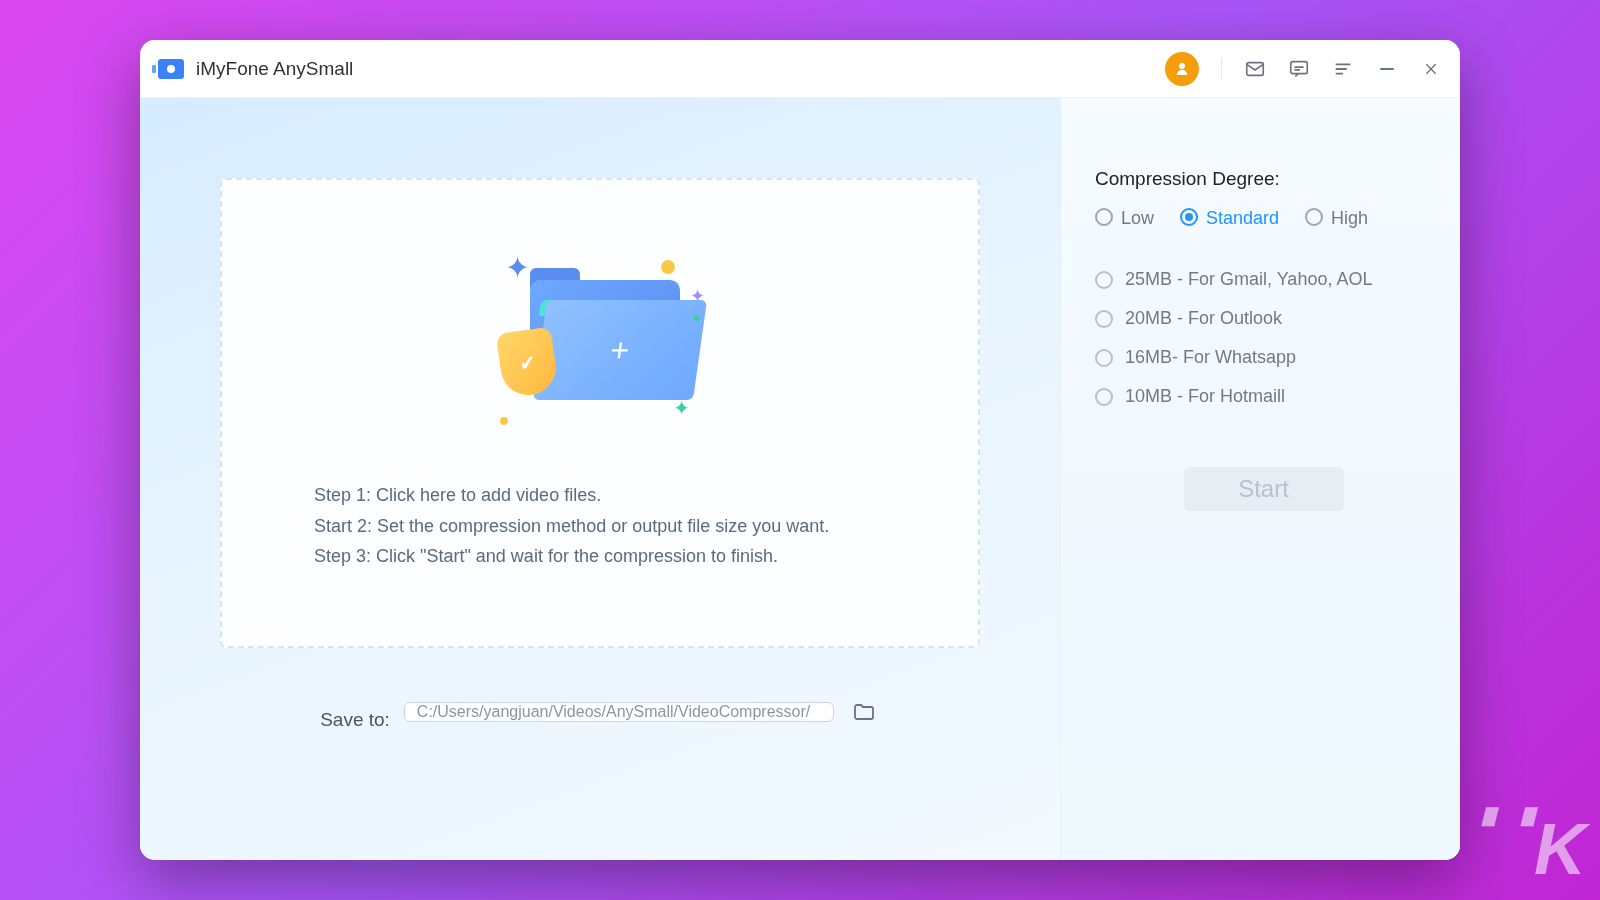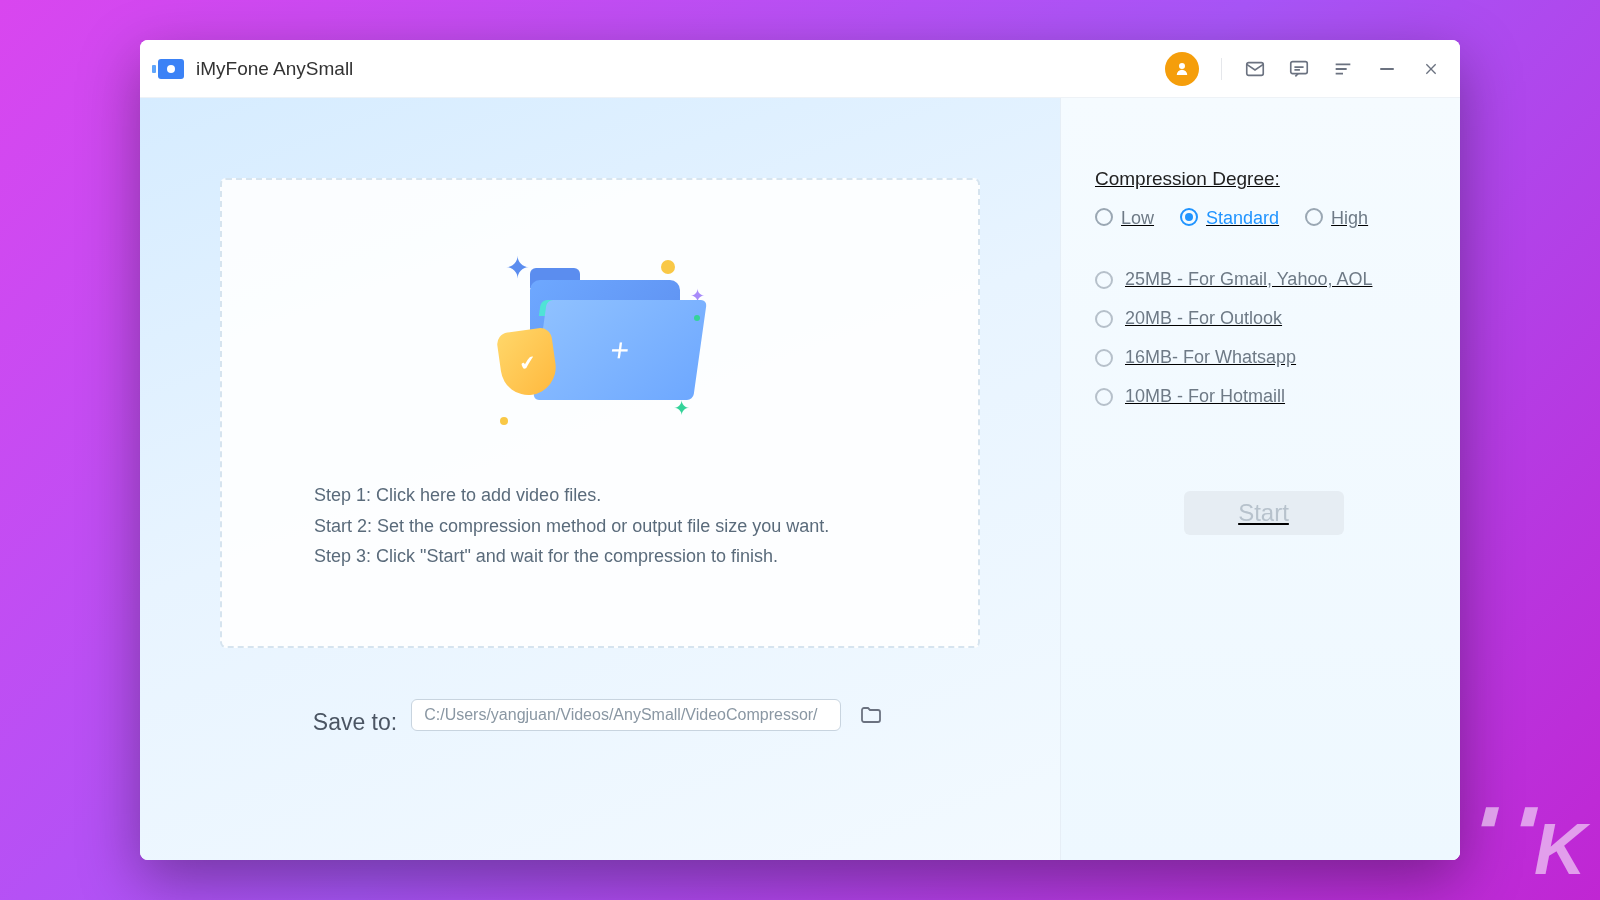--- a/index.html
+++ b/index.html
@@ -10,21 +10,21 @@
     display: flex;
     align-items: center;
     justify-content: center;
     font-family: "Segoe UI", Arial, sans-serif;
     overflow: hidden;
   }
   .window {
     width: 1320px;
     height: 820px;
     background: #fff;
-    border-radius: 8px;
+    border-radius: 15px;
     box-shadow: 0 20px 60px rgba(0,0,0,0.35);
     display: flex;
     flex-direction: column;
     overflow: hidden;
   }
   
   .titlebar {
     height: 58px;
     background: #ffffff;
     display: flex;
@@ -123,50 +123,49 @@
   .spark-purple{position:absolute;right:25px;top:45px;color:#a78bfa;font-size:18px;}
   .spark-green{position:absolute;right:40px;bottom:20px;color:#34d399;font-size:20px;}
   .dot-sm{position:absolute;left:30px;bottom:15px;width:8px;height:8px;border-radius:50%;background:#f9c846;}
   .dot-sm2{position:absolute;right:30px;top:75px;width:6px;height:6px;border-radius:50%;background:#34d399;}
 
   .steps { align-self:flex-start; margin-left:92px; color:#5a6b7b; font-size:18px; line-height:1.7;}
   .save-row{
     margin-top: 45px;
     display:flex;align-items:center;gap:14px;
   }
-  .save-label{color:#4b5563;font-size:23px;margin-top:16px;}
+  .save-label{color:#4b5563;font-size:19px;margin-top:16px;}
   .save-input{
-    width:430px;height:32px;border:1px solid #c8d4df;border-radius:6px;
+    width:430px;height:20px;border:1px solid #c8d4df;border-radius:6px;
     padding:0 12px;font-size:16px;color:#8a97a3;background:#fff;
   }
   .browse-btn{
     width:32px;height:28px;cursor:pointer;display:flex;align-items:center;justify-content:center;
   }
   .browse-btn svg{stroke:#6b7280;fill:none;width:26px;height:24px;}
 
   
   .sidebar{
     width:400px;
     background: linear-gradient(180deg,#f5fbff 0%, #eef8ff 100%);
     padding: 70px 28px 0 34px;
     border-left:1px solid #e6eef6;
-    text-decoration:underline;
   }
   .section-title{font-size:19px;color:#222;font-weight:500;margin-bottom:18px;}
   .radio-row{display:flex;gap:26px;margin-bottom:40px;}
   .radio{display:flex;align-items:flex-start;gap:8px;cursor:pointer;font-size:18px;}
   .radio .circle{
     width:18px;height:18px;border:2px solid #9aa7b3;border-radius:50%;
     display:flex;align-items:center;justify-content:center;
   }
   .radio.sel{color:#2094ff;}
   .radio.sel .circle{border-color:#2094ff;}
   .radio.sel .circle::after{content:"";width:8px;height:8px;border-radius:50%;background:#2094ff;}
   .radio.plain{color:#6e7a86;}
-  .size-list{display:flex;flex-direction:column;gap:18px;margin-bottom:84px;}
+  .size-list{display:flex;flex-direction:column;gap:18px;margin-bottom:60px;}
   .size-opt{display:flex;align-items:center;gap:12px;color:#6e7a86;font-size:18px;cursor:pointer;}
   .size-opt .circle{
     width:18px;height:18px;border:2px solid #b6c0ca;border-radius:50%;flex-shrink:0;
   }
   .custom-input{
     width:44px;height:24px;border:1px solid #9aa7b3;background:#fff;margin:0 4px;
   }
   .start-btn{
     width:160px;height:44px;margin:0 auto;display:block;
     background:#e6edf3;color:#b7c2cc;border:none;border-radius:6px;

